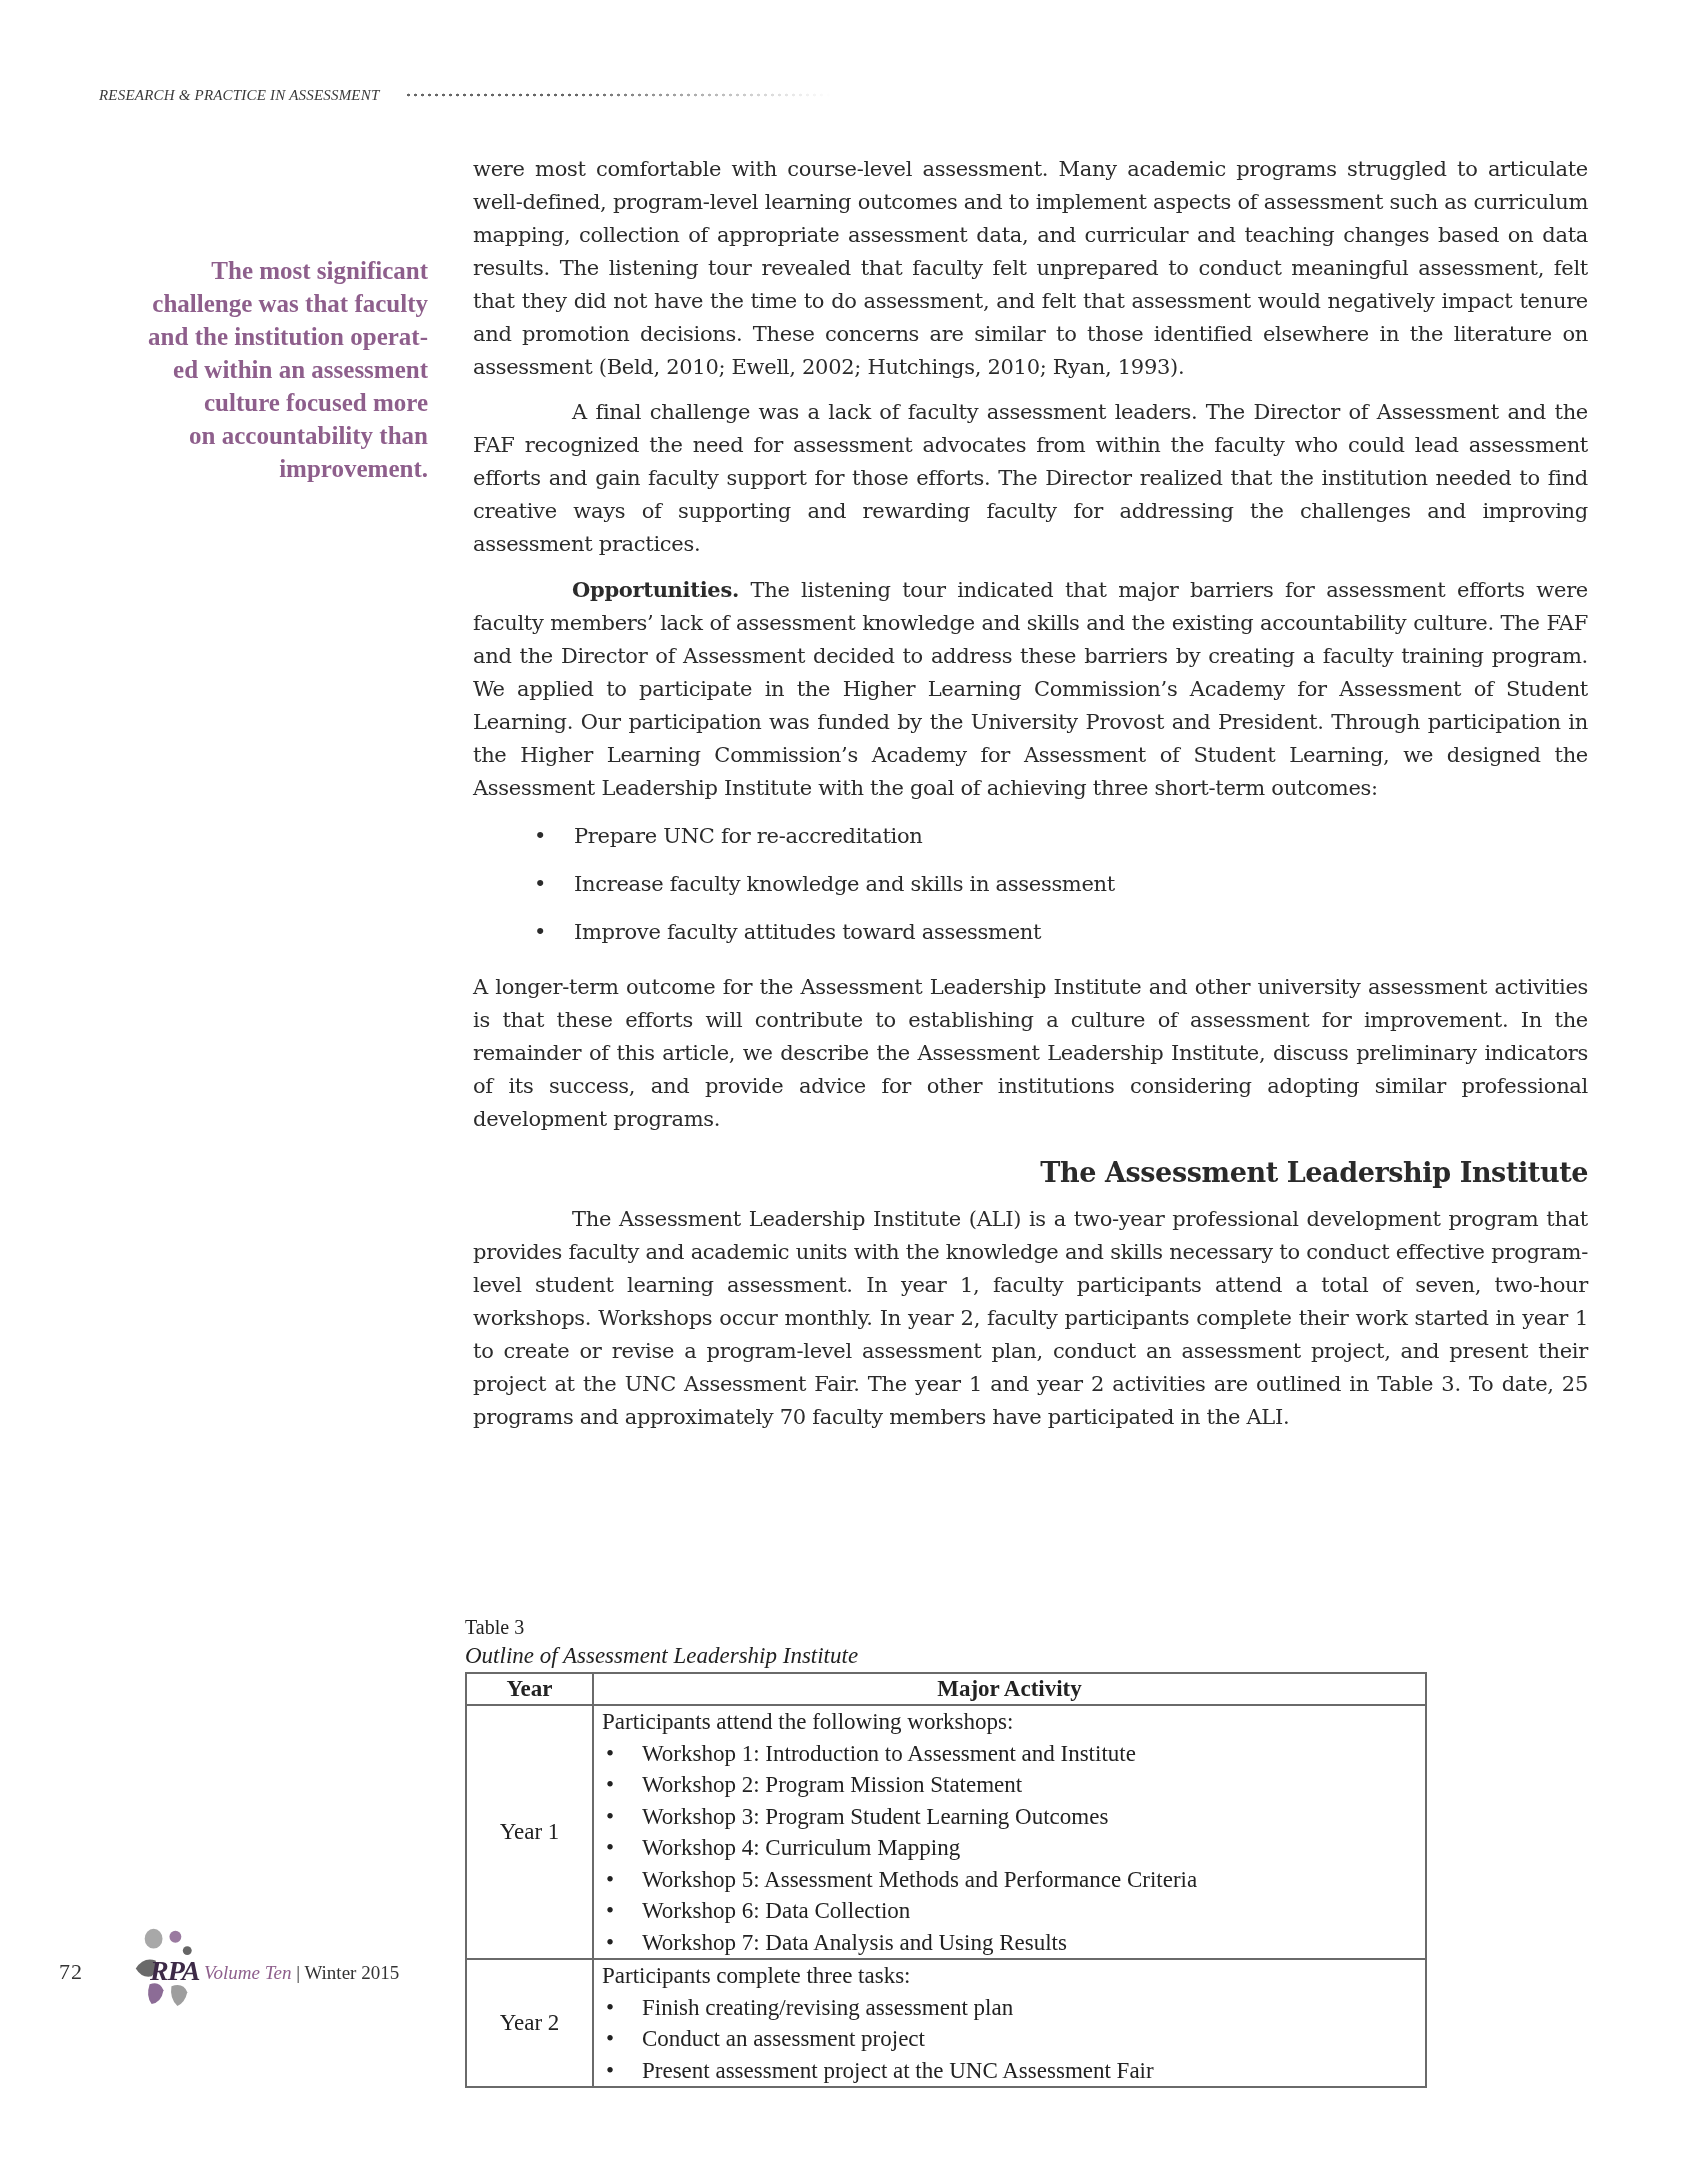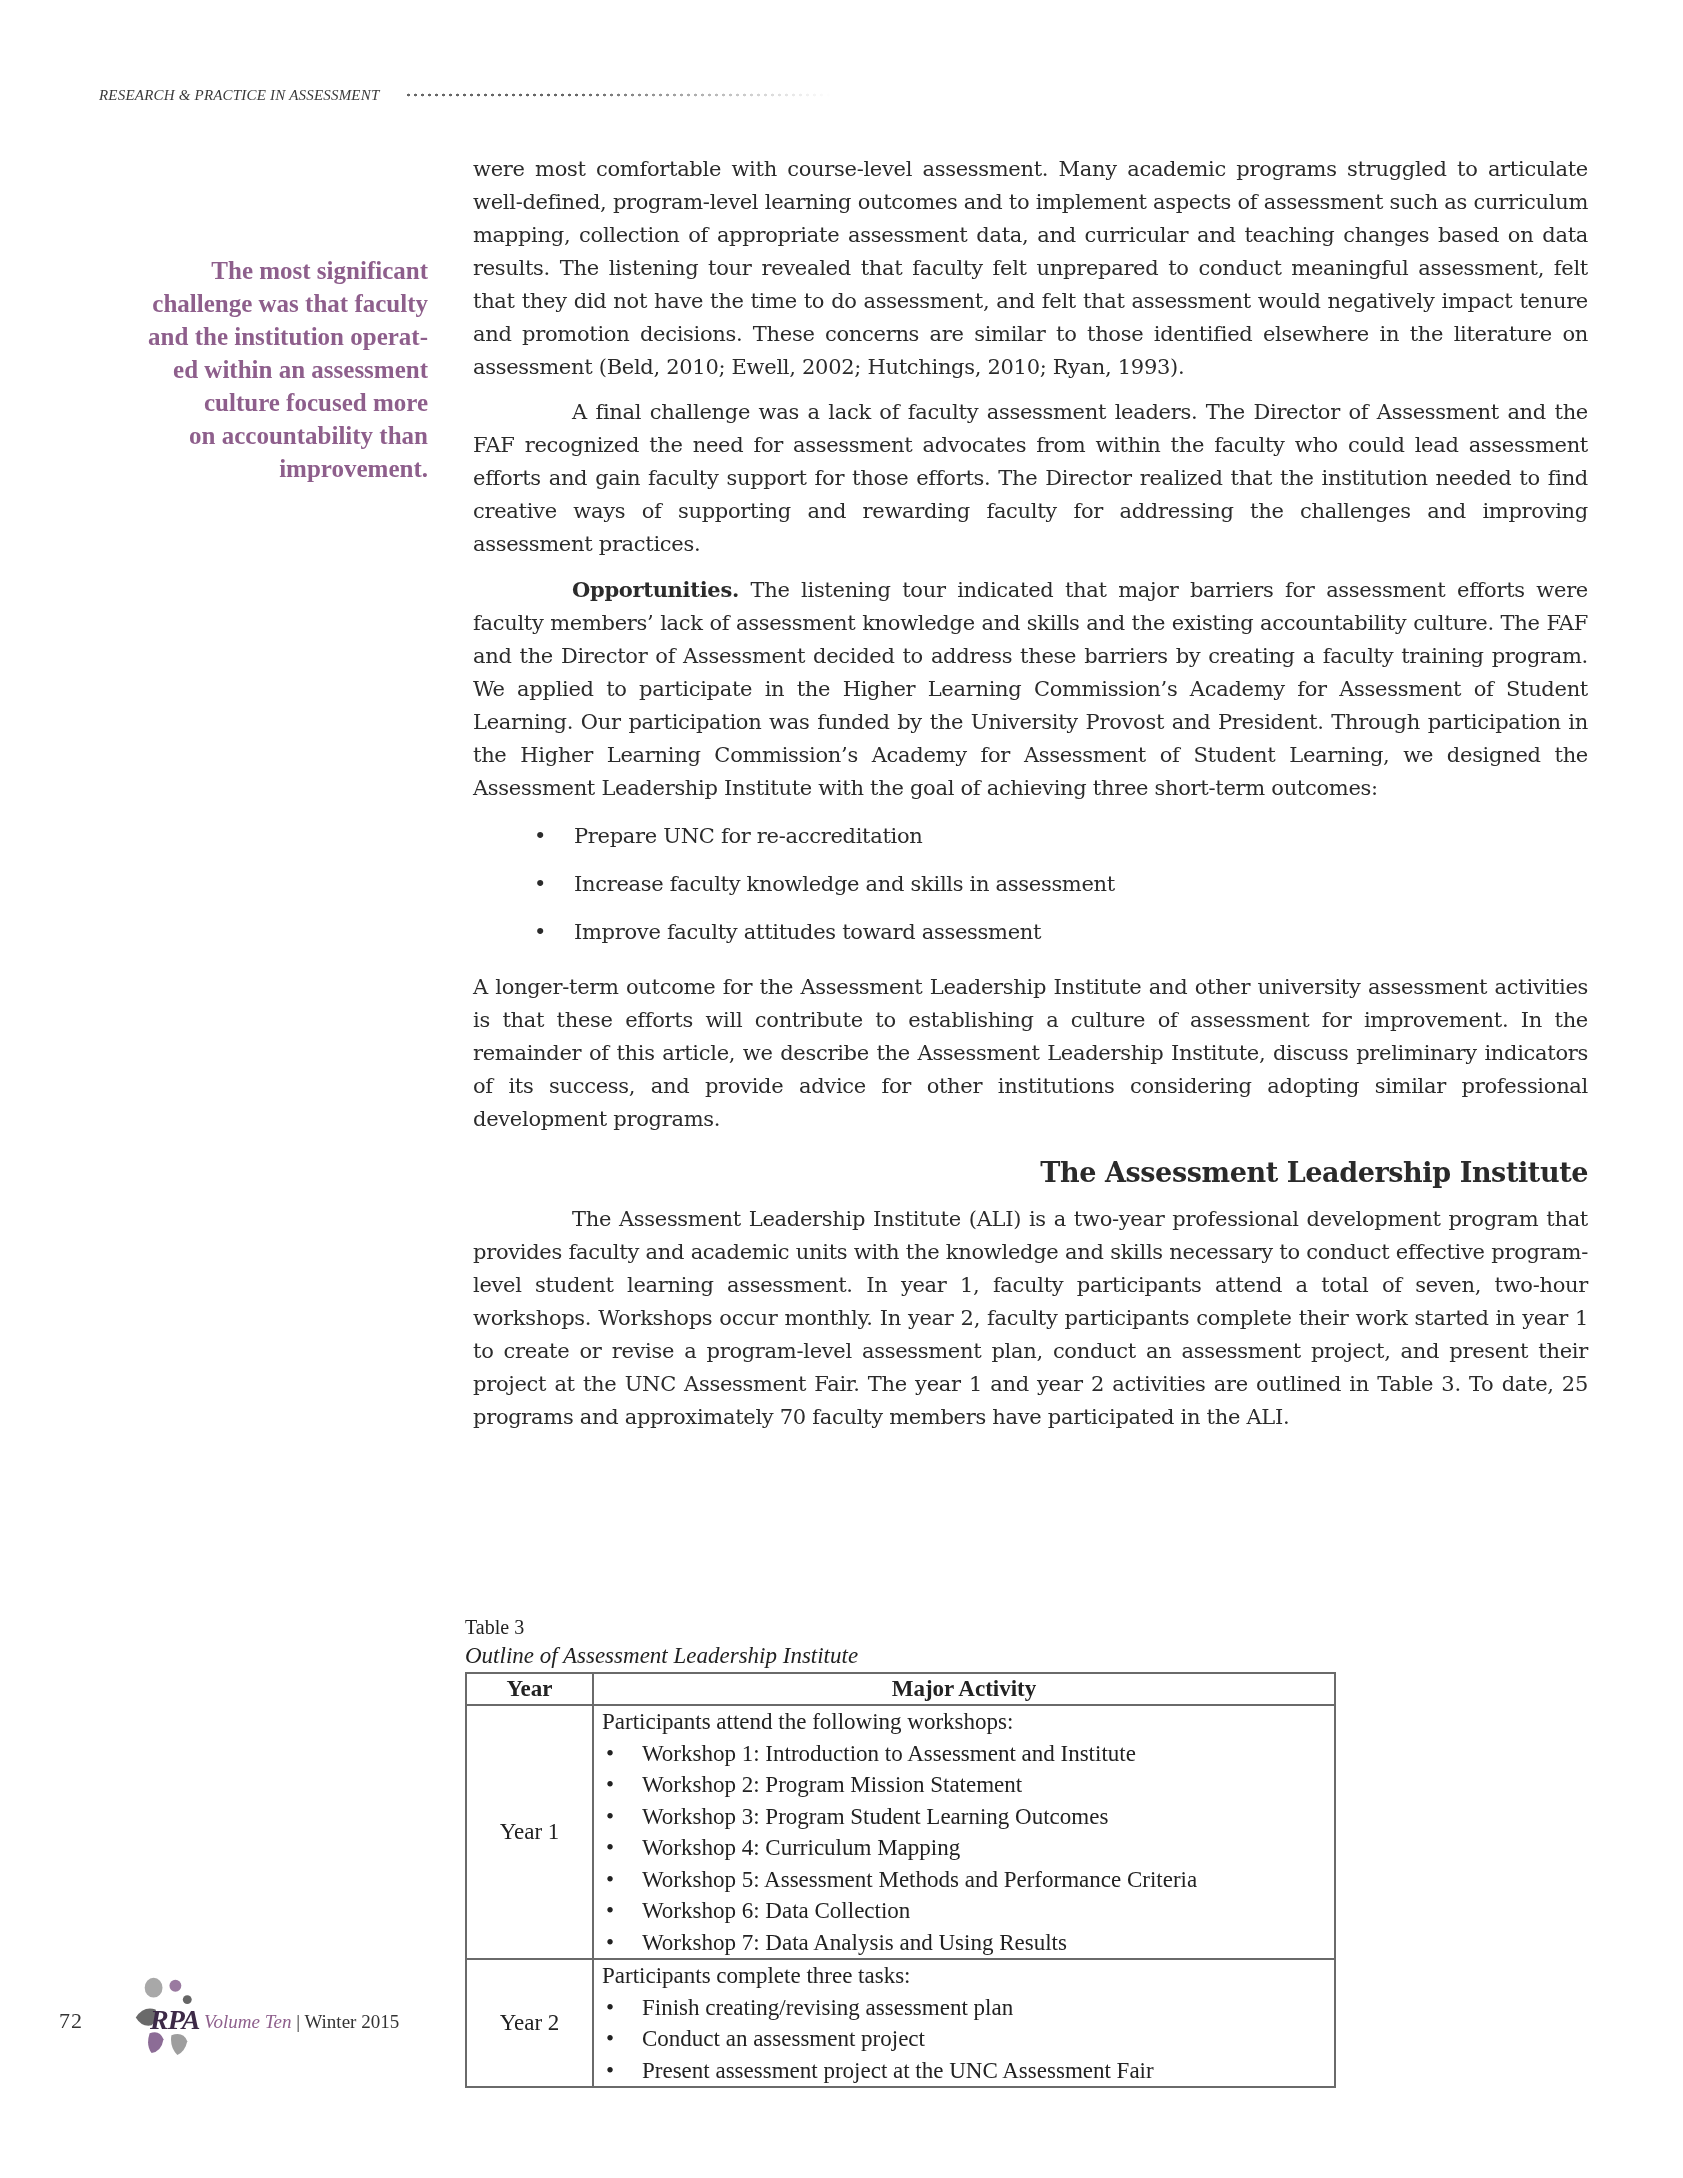--- a/index.html
+++ b/index.html
@@ -38,30 +38,30 @@
     .main h2 {
       font-family: "DejaVu Serif", serif; font-weight: bold; font-size: 27px;
       text-align: right; margin: 20px 0 14px 0; color: #2a2a2a; letter-spacing: -0.4px;
     }
     .table-block {
       position: absolute; left: 465px; top: 1612px; width: 970px;
       font-family: "Liberation Serif", serif; color: #222;
     }
     .table-block .t-num { font-size: 20px; line-height: 30px; }
     .table-block .t-title { font-size: 23px; line-height: 28px; font-style: italic; }
-    table.outline { border-collapse: collapse; width: 871px; margin-top: 2px; font-size: 23px; }
+    table.outline { border-collapse: collapse; width: 962px; margin-top: 2px; font-size: 23px; }
     table.outline th, table.outline td { border: 2px solid #6a6a6a; padding: 0 8px; }
     table.outline th { font-weight: bold; text-align: center; height: 30px; }
     table.outline th.c-year { width: 109px; }
     table.outline td.c-year { text-align: center; vertical-align: middle; }
     table.outline td.c-act { vertical-align: top; line-height: 31.5px; }
     table.outline ul { list-style: none; margin: 0; padding: 0 0 0 4px; }
     table.outline ul li { position: relative; padding-left: 36px; }
     table.outline ul li .bullet { position: absolute; left: 0; }
-    .footer { position: absolute; left: 59px; top: 2000px; height: 79px; width: 416px; }
+    .footer { position: absolute; left: 59px; top: 1951px; height: 79px; width: 416px; }
     .footer .page-num {
       position: absolute; left: 0; top: 8px; font-family: "Liberation Serif", serif;
       font-size: 22px; color: #333; letter-spacing: 1px;
     }
     .footer .logo { position: absolute; left: 55px; top: -50px; width: 99px; height: 119px; }
     .footer .logo-text {
       position: absolute; left: 91px; top: 4px; font-family: "Liberation Serif", serif;
       font-size: 28px; font-weight: bold; color: #3d2a47; letter-spacing: -1px; font-style: italic;
     }
     .footer .issue {

